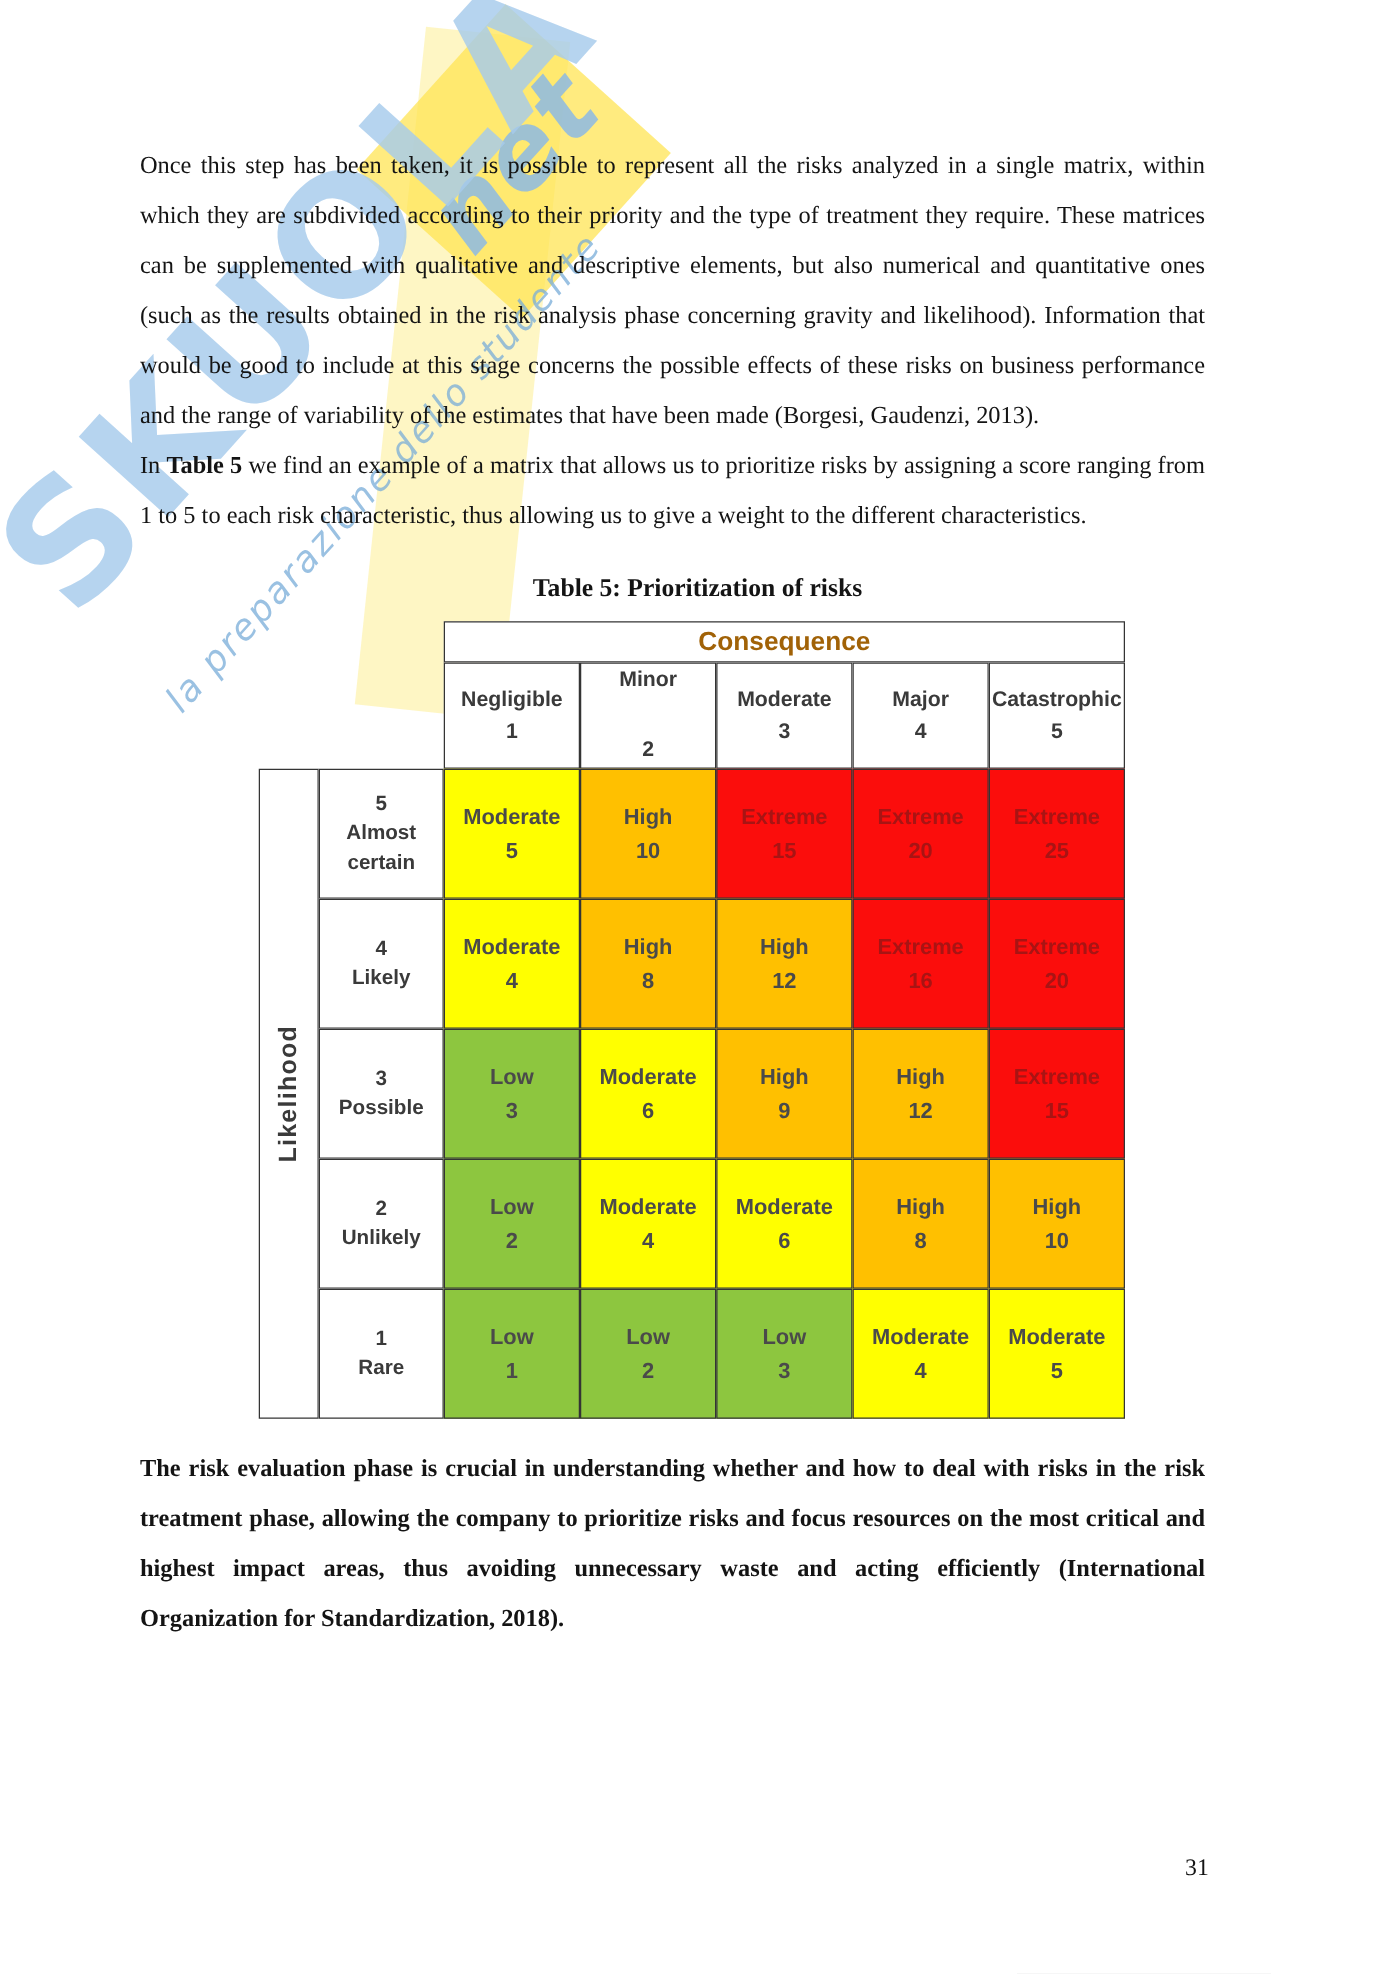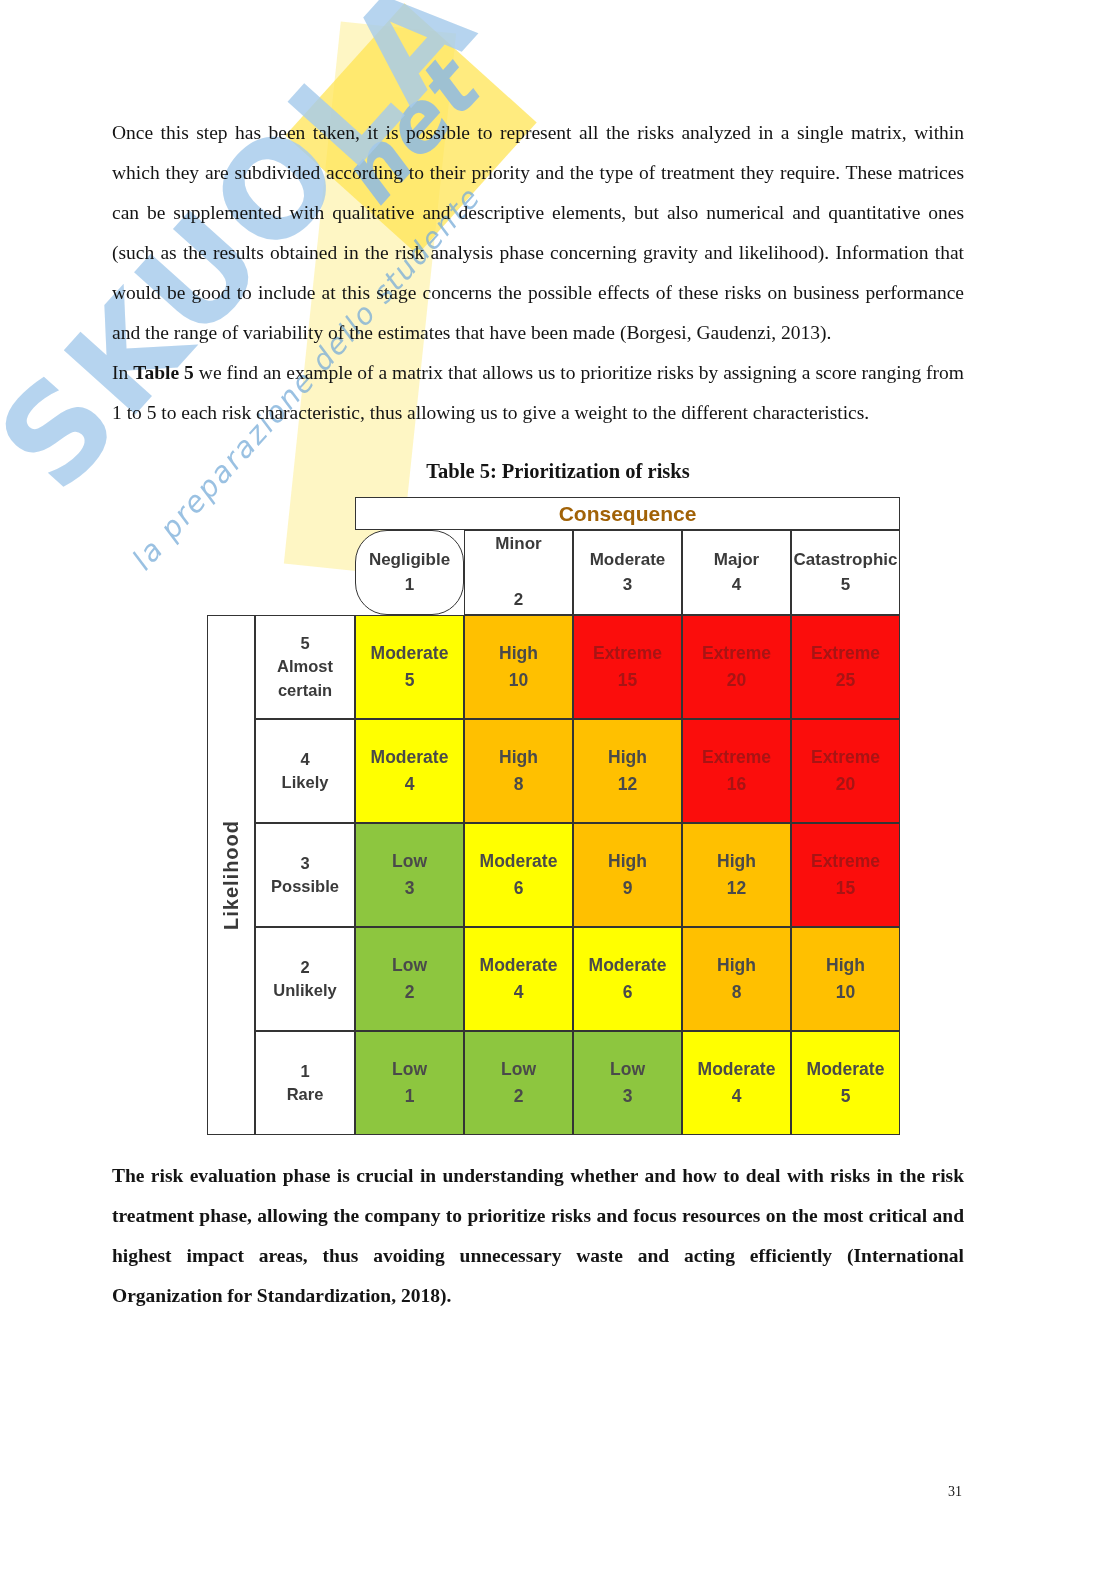--- a/index.html
+++ b/index.html
@@ -69,21 +69,21 @@
     font-size:20px; color:#3a3a3a; letter-spacing:1px;
   }
   .row-label { grid-column:2; font-size:16.5px; line-height:1.4; color:#3a3a3a; padding:0 13px; }
   .data-cell { font-size:17.5px; line-height:1.55; }
   
   .source-line {
     margin-top:24px; text-align:center;
     font-style:italic; font-size:19.5px;
   }
   .para-bottom { margin-top:21px;font-weight:bold; }
-  .page-number { position:absolute; left:948px; top:1484px; font-size:14px; z-index:1; }
+  .page-number { position:absolute; left:948px; top:1484px; font-size:19px; z-index:1; }
 </style>
 </head>
 <body>
 
 <div class="page">
 
   <div class="watermark">
     <div class="wm-band"></div>
     <div class="wm-tile">
       <span>net</span>
@@ -99,21 +99,21 @@
     <p class="para"><span>In </span><b>Table 5</b><span> we find an example of a matrix that allows us to prioritize risks by assigning a score ranging from 1 to 5 to each risk characteristic, thus allowing us to give a weight to the different characteristics.</span></p>
 
     <h3 class="table-title">Table 5: Prioritization of risks</h3>
 
     <div class="matrix" id="matrix-grid">
       <div class="mcell consequence-cell">Consequence</div>
       <div class="mcell likelihood-cell">
         <span>Likelihood</span>
       </div>
 
-    <div class="mcell col-label" style="grid-area: 2 / 3; border-radius: 32px;">
+    <div class="mcell col-label" style="grid-area: 2 / 3;">
           <div>Negligible</div>
           <div>1</div>
         </div>
         <div class="mcell col-label" style="grid-area: 2 / 4; gap: 31px;">
           <div>Minor</div>
           <div>2</div>
         </div>
         <div class="mcell col-label" style="grid-area: 2 / 5;">
           <div>Moderate</div>
           <div>3</div>

